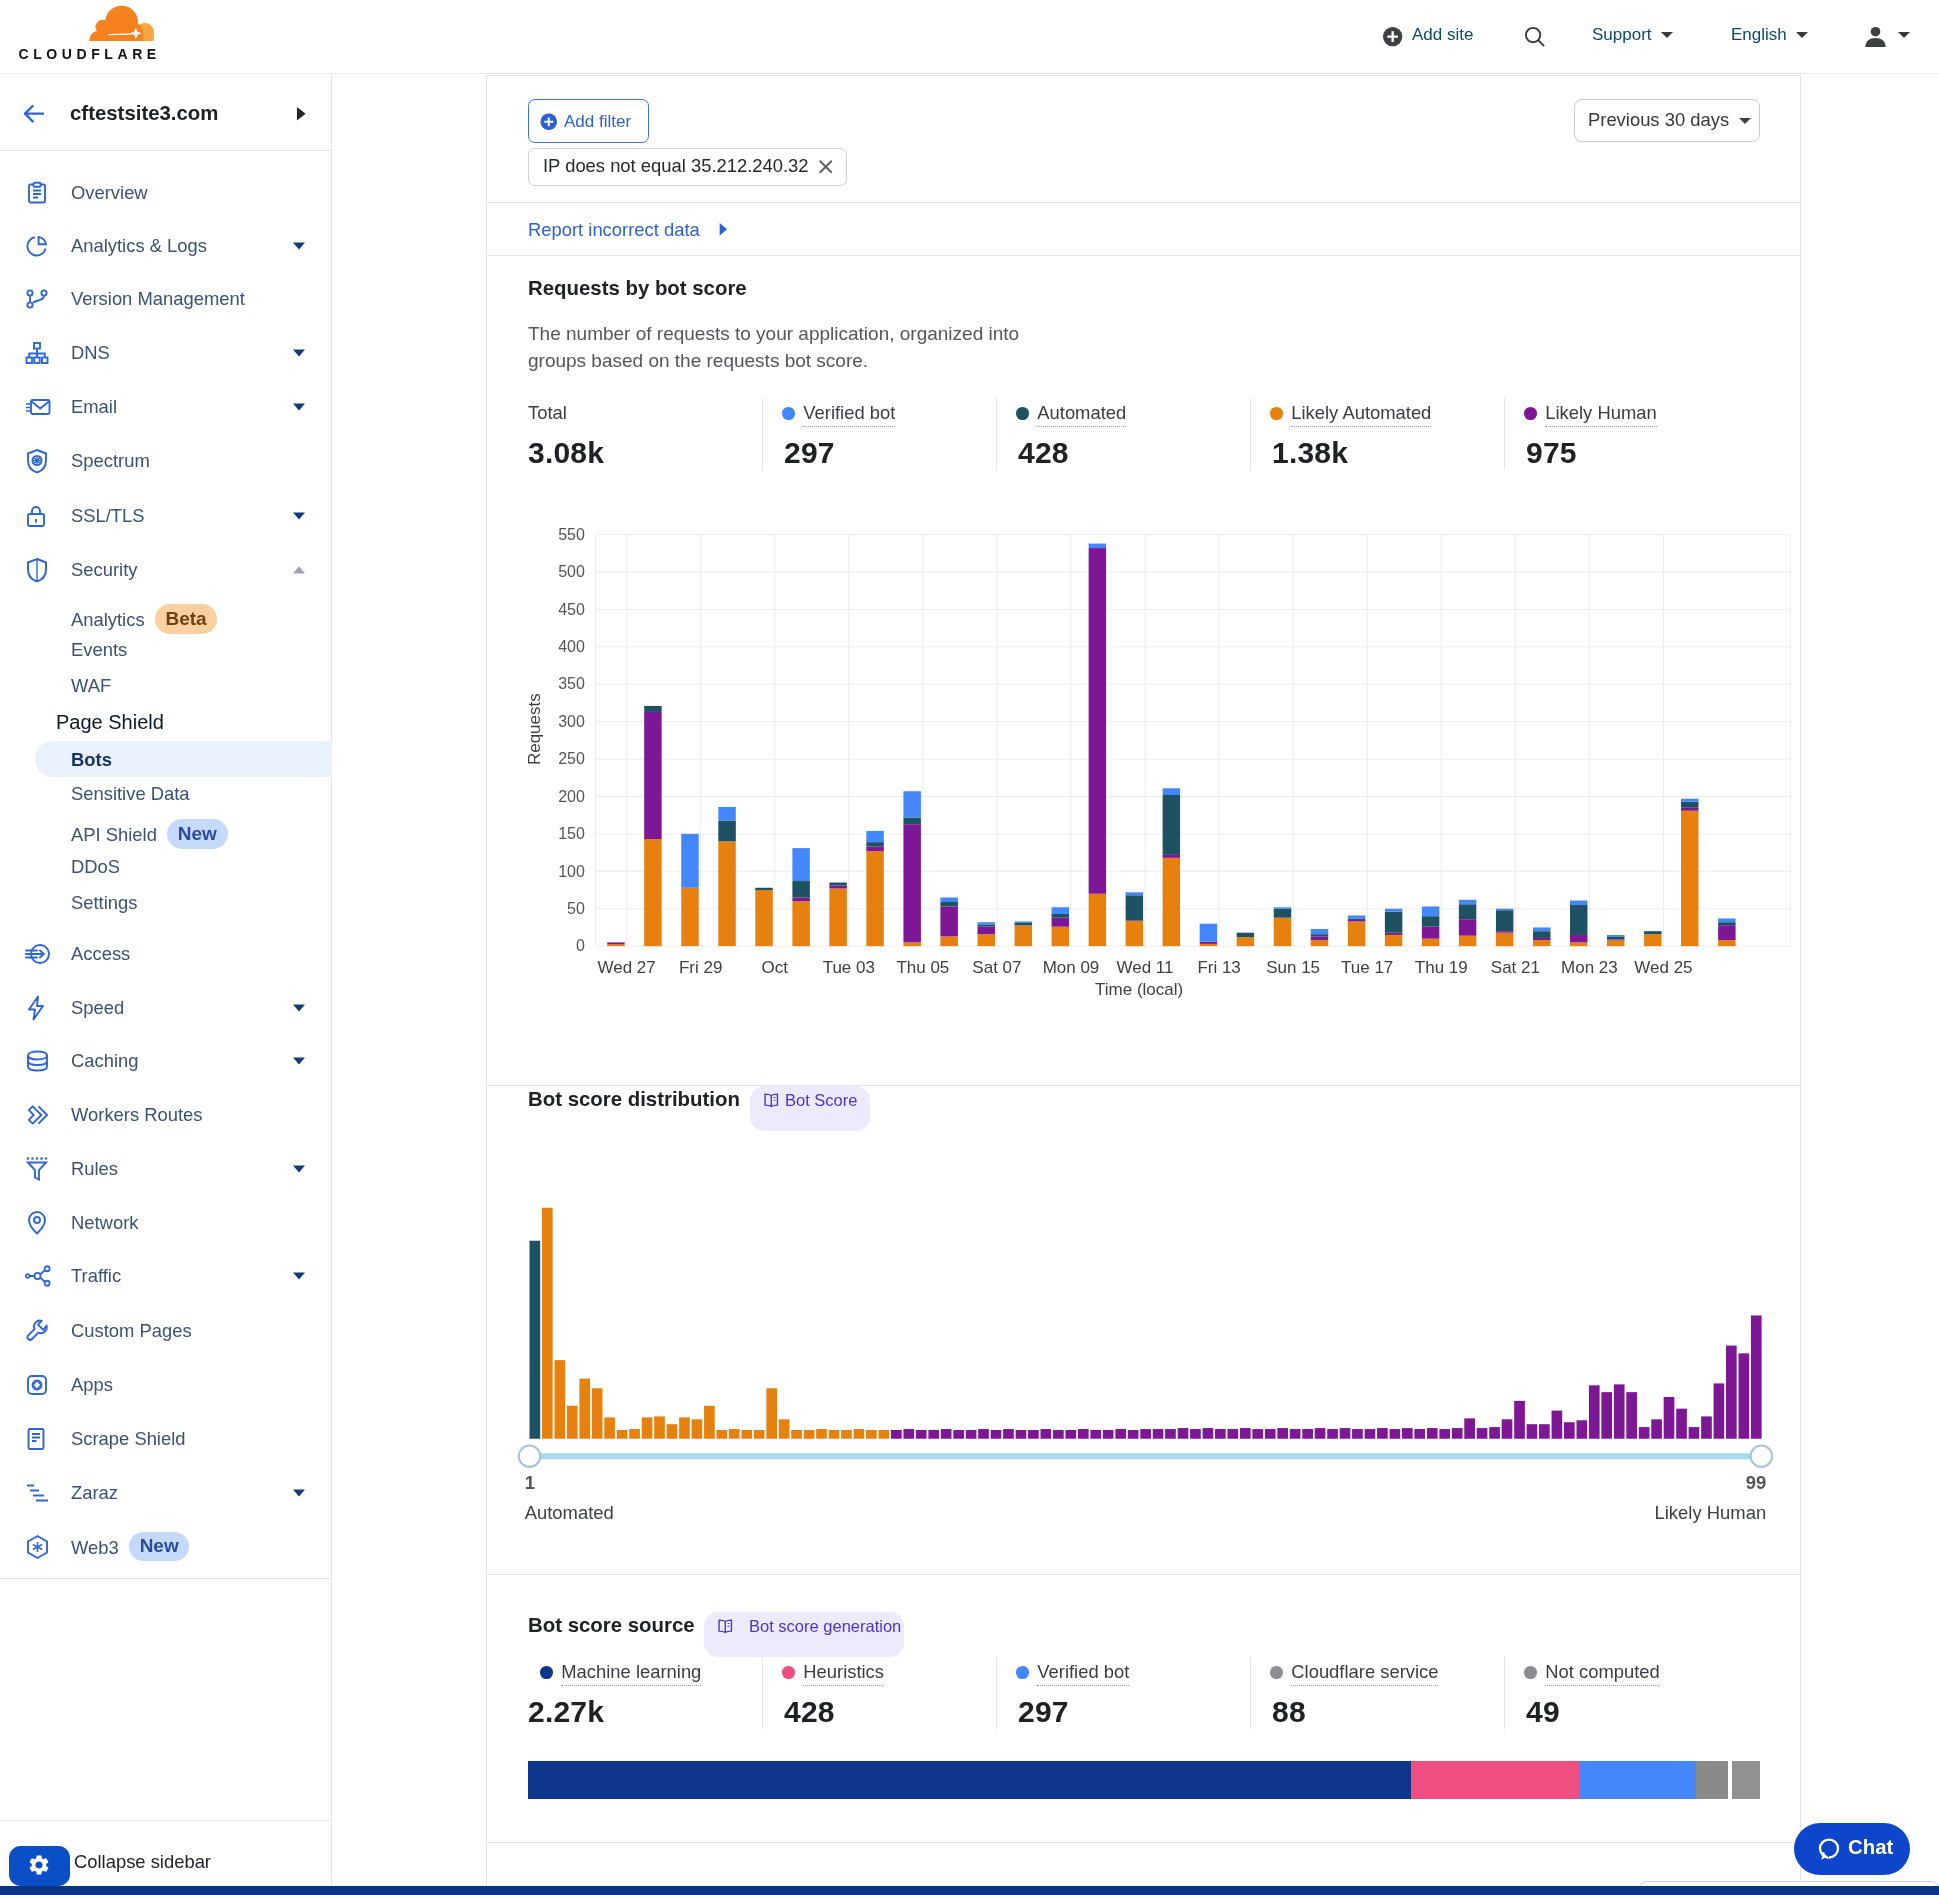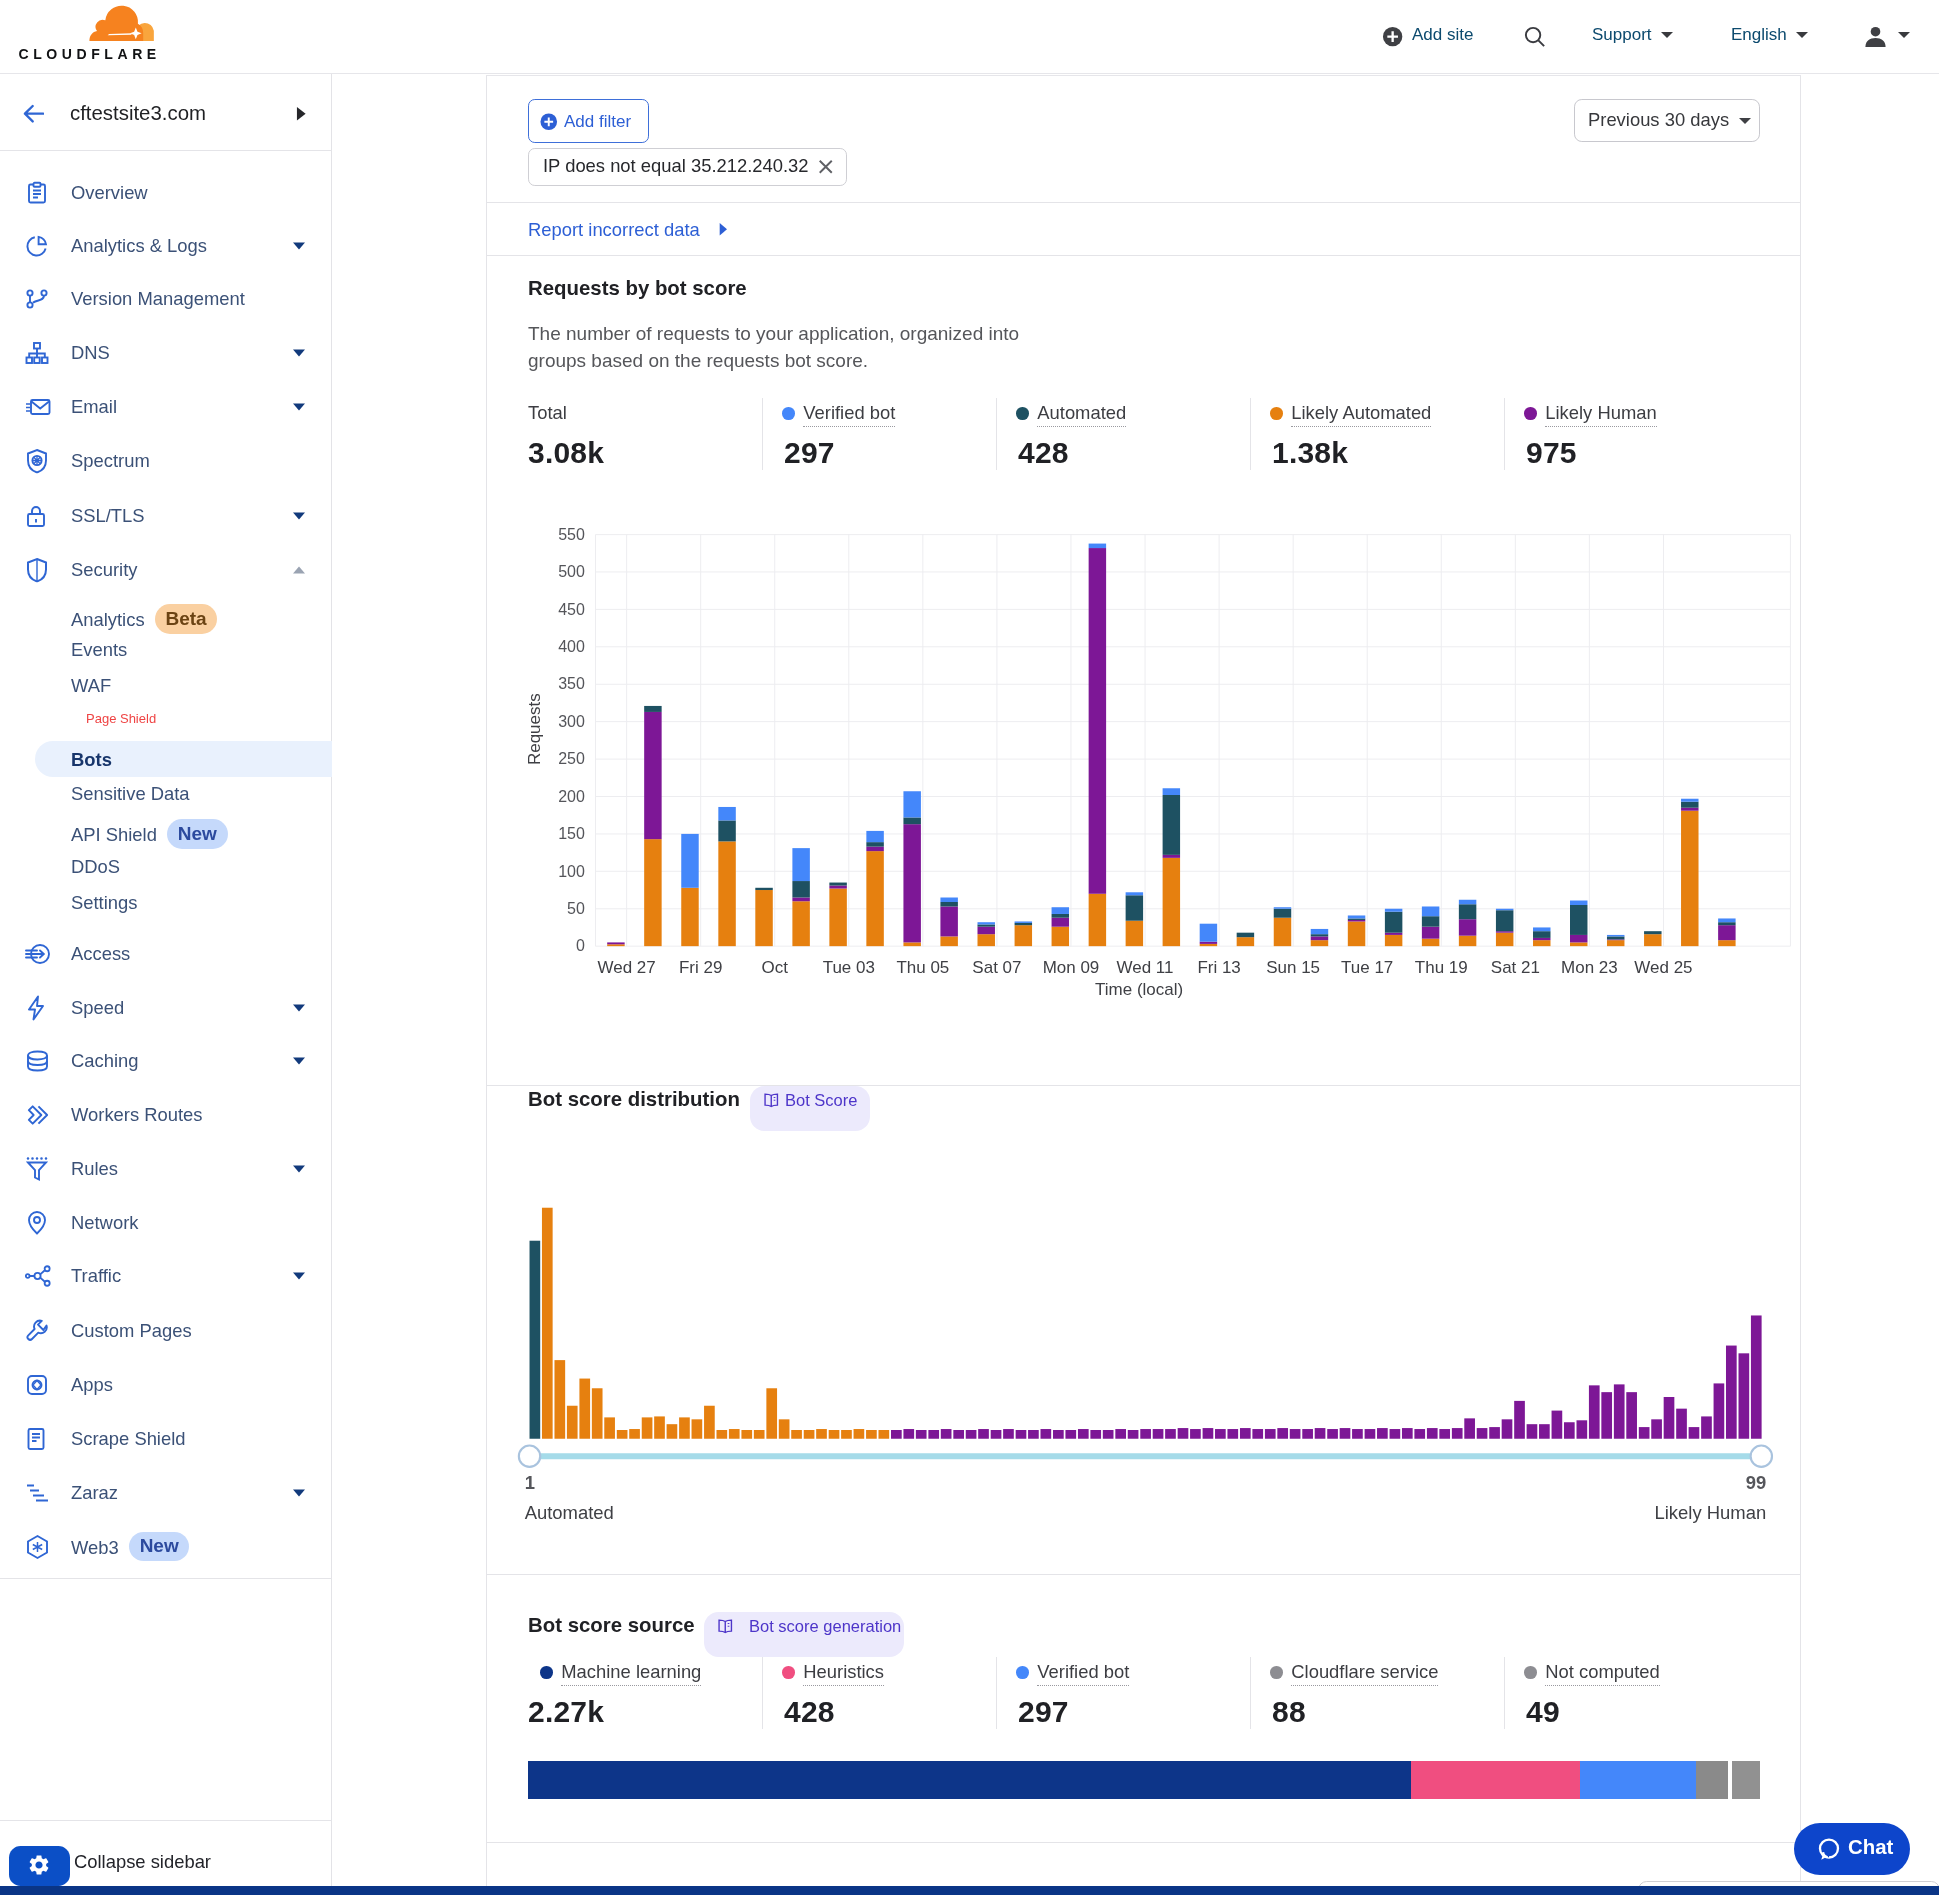--- a/index.html
+++ b/index.html
@@ -41,21 +41,21 @@
 <div class="hdr-item" style="left:1731px">English&nbsp;&nbsp;<span class="caret"></span></div>
 <svg class="abs" style="left:1863px;top:24px" width="25" height="25" viewBox="0 0 26 26" fill="#3f4044">
       <circle cx="13" cy="8" r="5"></circle>
       <path d="M2.5 24 C2.5 17.5 7 14.5 13 14.5 C19 14.5 23.5 17.5 23.5 24 Z"></path>
     </svg>
 <div class="hdr-item" style="left:1898px"><span class="caret"></span></div>
 <div class="abs" style="left:0;top:74px;width:332px;height:1821px;background:#fff;border-right:1px solid #e3e3e7"></div>
 <svg class="abs" style="left:23px;top:104px" width="21.3" height="19.4" viewBox="0 0 22 20" fill="none" stroke="#2f66d4" stroke-width="2.4" stroke-linecap="round" stroke-linejoin="round">
       <path d="M10 2 L2 10 L10 18 M2.5 10 H21"></path>
     </svg>
-<div class="abs" style="left:70px;top:102px;font-size:20.4px;font-weight:400;color:#1f2023">cftestsite3.com</div>
+<div class="abs" style="left:70px;top:102px;font-size:20.4px;font-weight:700;color:#1f2023">cftestsite3.com</div>
 <svg class="abs" style="left:295px;top:106px" width="11.6" height="15.5" viewBox="0 0 12 16" fill="#26272b">
       <path d="M2 1 L11 8 L2 15 Z"></path>
     </svg>
 <div class="sep" style="left:0;top:150px;width:332px;height:1px"></div>
 <div class="nav" style="top:179px">
       <svg width="24" height="25" viewBox="0 0 24 24" fill="none" stroke="#2f66d4" stroke-width="1.9">
         <rect x="4" y="3.5" width="16" height="18" rx="1.5"></rect>
         <rect x="8.5" y="1.8" width="7" height="4" rx="1" fill="#fff"></rect>
         <path d="M8 9.5h8M8 13h8M8 16.5h5"></path>
       </svg>
@@ -118,21 +118,21 @@
       <svg width="24" height="25" viewBox="0 0 24 25" fill="none" stroke="#2f66d4" stroke-width="2">
         <path d="M12 1.5 L21 5 V12 C21 19 16.5 22.5 12 24 C7.5 22.5 3 19 3 12 V5 Z"></path>
         <path d="M12 1.5 V24" stroke-width="1.4"></path>
       </svg>
       <span class="txt">Security</span>
       <span class="chev" style="border-top:none;border-bottom:7.8px solid #9aa3b2"></span>
     </div>
 <div class="abs" style="left:71px;top:604px;font-size:18.4px;color:#3b5177">Analytics&nbsp;&nbsp;<span class="pill" style="background:#fad0a1;color:#6b4313">Beta</span></div>
 <div class="abs" style="left:71px;top:639px;font-size:18.4px;color:#3b5177">Events</div>
 <div class="abs" style="left:71px;top:675px;font-size:18.4px;color:#3b5177">WAF</div>
-<div class="abs" style="left:86px;top:711px;font-size:13px;color:#ef4444">Page Shield</div>
+<div class="abs" style="left:56px;top:711px;font-size:20px;color:#0f172a">Page Shield</div>
 <div class="abs" style="left:35px;top:741px;width:297px;height:36px;background:#e9f1fd;border-radius:18.4px 0 0 18.4px"></div>
 <div class="abs" style="left:71px;top:749px;font-size:18.4px;font-weight:700;color:#17356b">Bots</div>
 <div class="abs" style="left:71px;top:783px;font-size:18.4px;color:#3b5177">Sensitive Data</div>
 <div class="abs" style="left:71px;top:819px;font-size:18.4px;color:#3b5177">API Shield&nbsp;&nbsp;<span class="pill" style="background:#c5d9fb;color:#2c4a9e">New</span></div>
 <div class="abs" style="left:71px;top:856px;font-size:18.4px;color:#3b5177">DDoS</div>
 <div class="abs" style="left:71px;top:892px;font-size:18.4px;color:#3b5177">Settings</div>
 <div class="nav" style="top:940px">
       <svg width="26" height="24" viewBox="0 0 26 24" fill="none" stroke="#2f66d4" stroke-width="1.9">
         <circle cx="15" cy="12" r="9"></circle>
         <path d="M1 8.5 h11 M1 12 h13 M1 15.5 h11 M10.5 12 h8 M15 8.5 L18.8 12 L15 15.5" stroke-linecap="round"></path>

